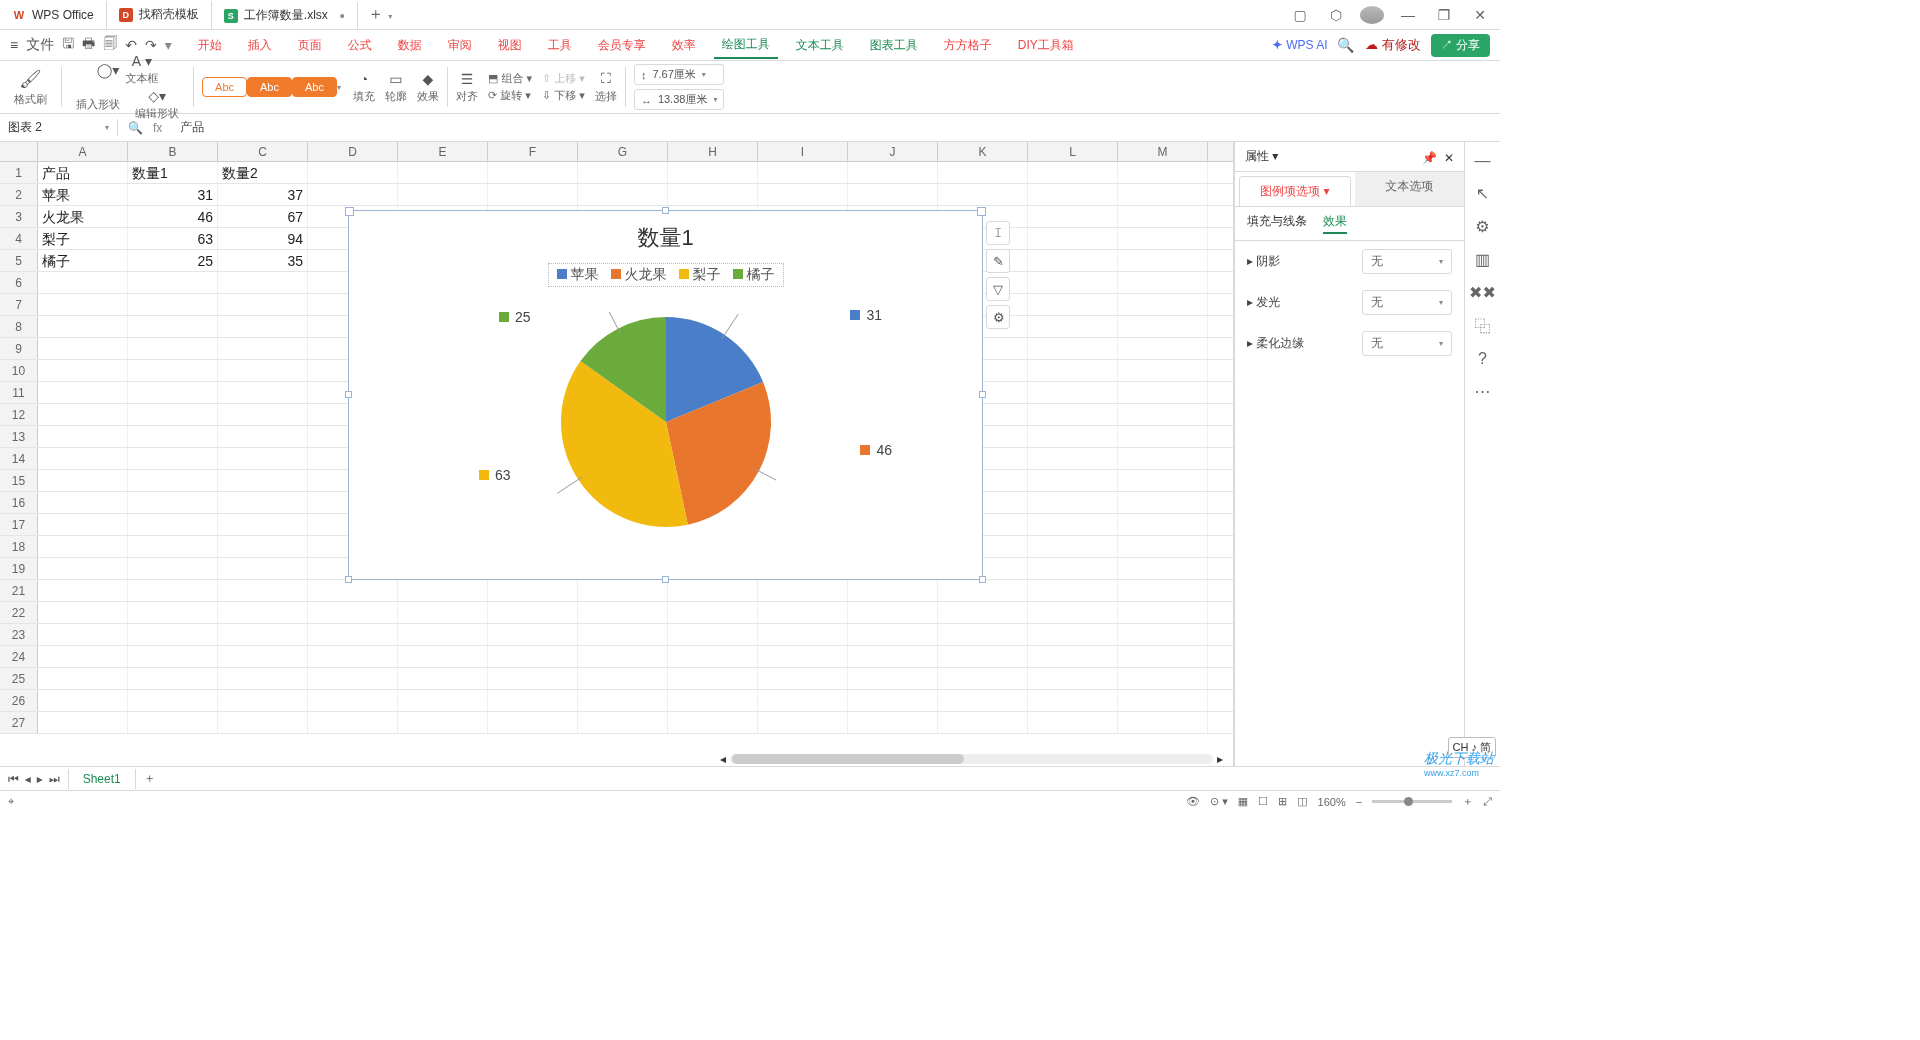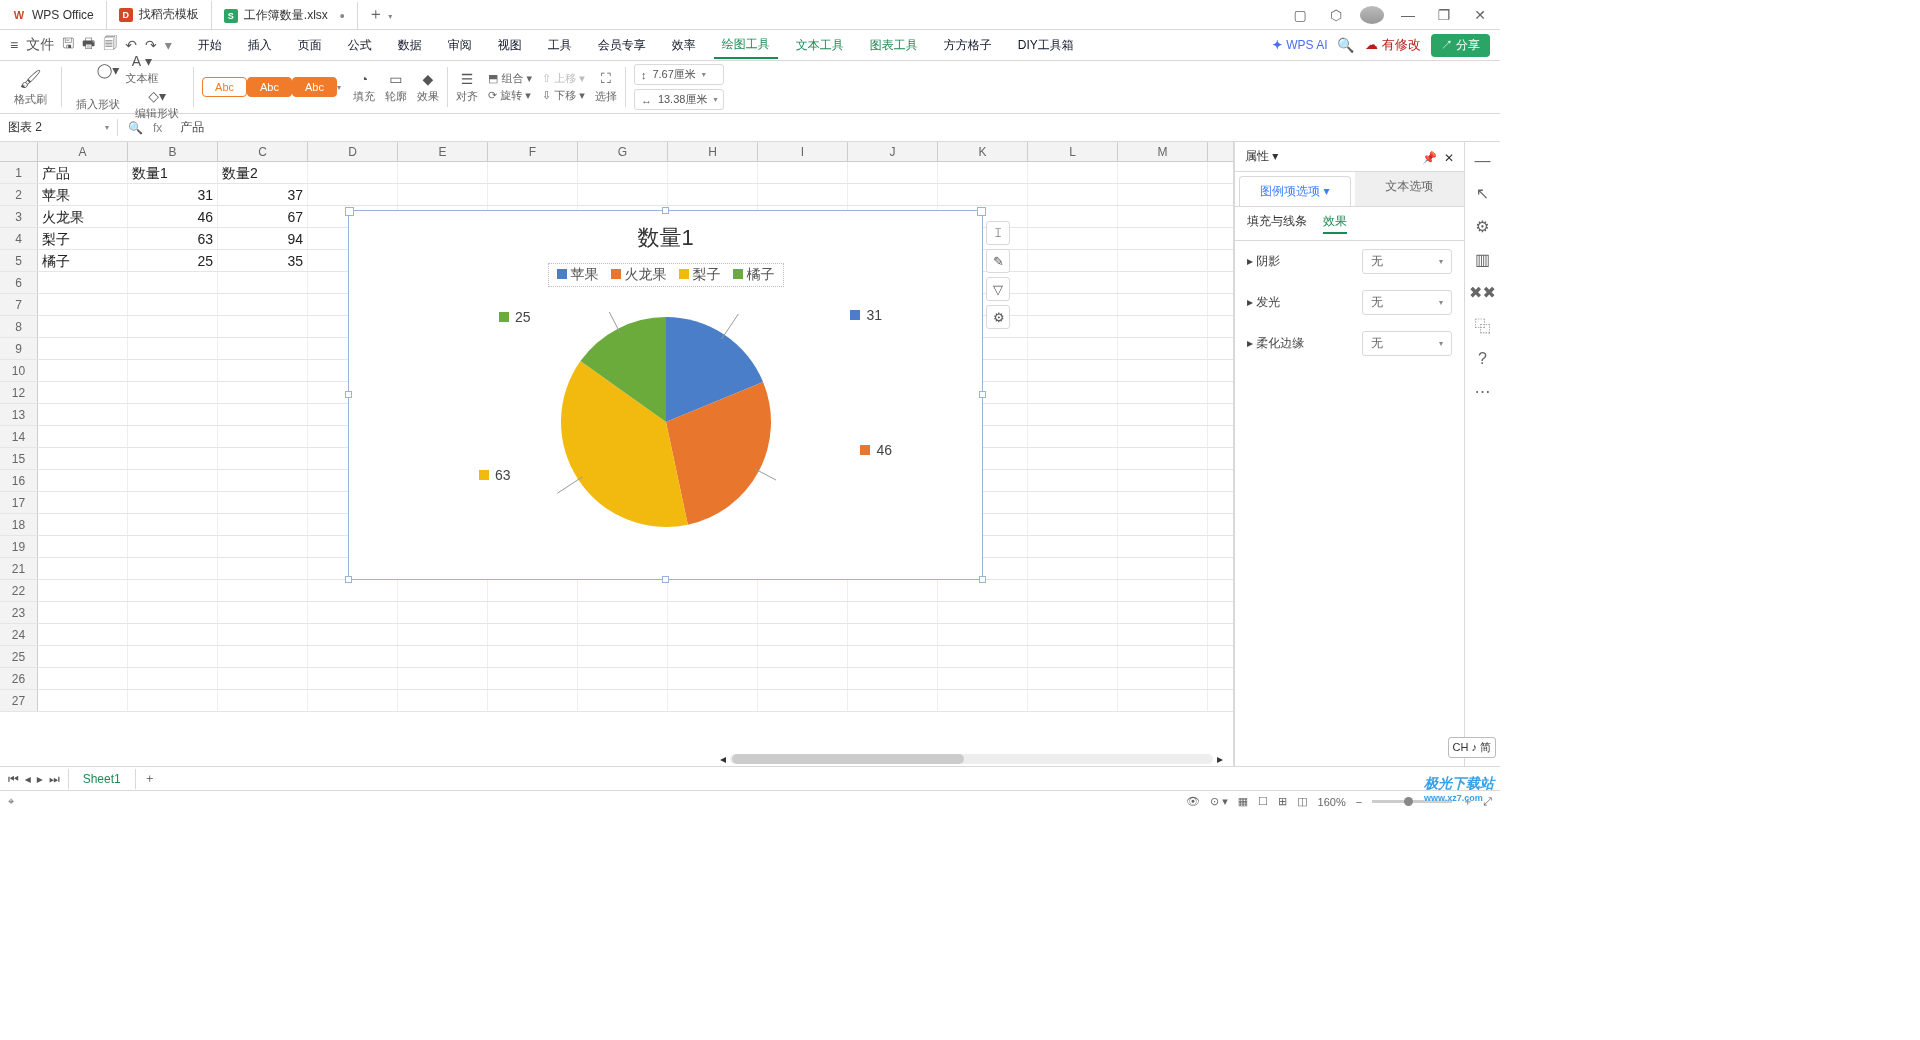--- a/index.html
+++ b/index.html
@@ -24,21 +24,21 @@
   .ttab-close{margin-left:6px;color:#888;font-size:14px;}
   .ttab-add{padding:0 10px;color:#666;font-size:16px;}
   .title-right{margin-left:auto;display:flex;align-items:center;gap:12px;padding-right:8px;color:#666;}
   .title-right span{width:24px;text-align:center;font-size:14px;}
   .avatar{width:18px;height:18px;border-radius:50%;background:linear-gradient(#bbb,#999);}
   
   .menubar{display:flex;align-items:center;height:30px;padding:0 10px;gap:4px;}
   .qa{display:flex;align-items:center;gap:8px;padding-right:14px;color:#555;}
   .qa span{font-size:14px;}
   .menu{display:flex;gap:10px;align-items:center;}
-  .menu-item{padding:4px 8px;color:#0f172a;}
+  .menu-item{padding:4px 8px;color:#ef4444;}
   .menu-item.green{color:#1c8a53;border-bottom:2px solid #1c8a53;font-weight:500;}
   .menu-right{margin-left:auto;display:flex;align-items:center;gap:10px;}
   .btn-share{background:var(--green);color:#fff;padding:3px 10px;border-radius:4px;font-size:12px;}
   .wpsai{color:#4a6cf7;font-size:12px;display:flex;gap:4px;align-items:center;}
   .logo-ai{color:#4a6cf7;font-weight:bold;}
   .search-icon{font-size:14px;color:#666;}
   .cloud{font-size:13px;color:#b91c1c;}
   
   .ribbon{display:flex;align-items:center;height:54px;border-top:1px solid var(--border);border-bottom:1px solid var(--border);padding:2px 8px;gap:4px;background:#fff;}
   .rgroup{display:flex;flex-direction:column;align-items:center;padding:0 6px;gap:2px;font-size:11px;color:#555;}
@@ -82,38 +82,38 @@
   .chart-side button{width:24px;height:24px;border:1px solid var(--border);background:#fff;border-radius:3px;font-size:13px;color:#555;}
   .pie-wrap{position:relative;width:100%;height:270px;}
   svg.pie{position:absolute;left:50%;top:50%;transform:translate(-50%,-50%);}
   .dlabel{position:absolute;font-size:14px;color:#444;display:flex;align-items:center;gap:6px;}
   .dlabel .sw{width:10px;height:10px;display:inline-block;}
   
   .right-panel{width:230px;border-left:1px solid var(--border);display:flex;flex-direction:column;}
   .rp-hdr{display:flex;align-items:flex-end;justify-content:space-between;padding:6px 10px;border-bottom:1px solid var(--border);font-size:12px;}
   .rp-tabs{display:flex;border-bottom:1px solid var(--border);}
   .rp-tab{flex:1;text-align:center;padding:6px 0;font-size:12px;color:#666;}
-  .rp-tab.active{background:#fff;border:1px solid var(--border);border-bottom:none;border-radius:4px 4px 0 0;color:#3b82f6;margin:4px 4px 0 4px;}
+  .rp-tab.active{background:#fff;border:1px solid var(--border);border-bottom:none;border-radius:4px 4px 0 0;color:#ef4444;margin:4px 4px 0 4px;}
   .rp-tab.inactive{background:#efefef;}
   .rp-sub{display:flex;gap:16px;padding:6px 12px;font-size:12px;border-bottom:1px solid var(--border);}
   .rp-sub .act{color:#1c8a53;border-bottom:2px solid #1c8a53;padding-bottom:2px;}
   .rp-row{display:flex;align-items:center;justify-content:space-between;padding:8px 12px;font-size:12px;color:#444;}
   .rp-select{border:1px solid var(--border);padding:3px 8px;border-radius:3px;min-width:90px;display:flex;justify-content:space-between;align-items:center;color:#666;}
   .side-icons{width:36px;border-left:1px solid var(--border);display:flex;flex-direction:column;align-items:center;gap:14px;padding-top:10px;color:#666;font-size:16px;}
   
   .sheetbar{display:flex;align-items:center;height:24px;border-top:1px solid var(--border);font-size:12px;color:#555;}
   .sheetnav{display:flex;gap:6px;padding:0 8px;}
   .sheet-tab{padding:3px 14px;border-right:1px solid var(--border);border-left:1px solid var(--border);background:#fff;color:#1c8a53;}
   .sheet-add{padding:0 8px;}
   
   .status{display:flex;align-items:center;height:22px;border-top:1px solid var(--border);font-size:11px;color:#666;padding:0 8px;gap:10px;}
   .status .right{margin-left:auto;display:flex;align-items:center;gap:10px;}
   .zoom-slider{width:80px;height:3px;background:#ccc;position:relative;}
   .zoom-slider::after{content:"";position:absolute;left:40%;top:-3px;width:9px;height:9px;border-radius:50%;background:#888;}
-  .watermark{position:absolute;right:6px;bottom:9px;font-size:14px;color:#39a0e8;font-style:italic;font-weight:bold;text-shadow:0 0 2px #fff;}
+  .watermark{position:absolute;right:6px;bottom:34px;font-size:14px;color:#39a0e8;font-style:italic;font-weight:normal;text-shadow:0 0 2px #fff;}
   .watermark small{display:block;font-size:9px;color:#39a0e8;font-style:normal;}
   .ime{position:absolute;right:4px;bottom:54px;border:1px solid #bbb;background:#fff;padding:2px 4px;font-size:11px;border-radius:3px;}
   .hscroll{position:absolute;left:720px;right:10px;bottom:0;height:14px;display:flex;align-items:center;gap:4px;}
   .hscroll .track{flex:1;height:10px;background:#eee;border-radius:5px;position:relative;}
   .hscroll .thumb{position:absolute;left:2px;width:48%;height:10px;background:#ccc;border-radius:5px;}
 </style>
 </head>
 <body>
 
 <div class="titlebar">
@@ -429,20 +429,36 @@
           <div class="cell r"></div>
           <div class="cell r"></div>
           <div class="cell r"></div>
           <div class="cell r"></div>
           <div class="cell r"></div>
           <div class="cell r"></div>
           <div class="cell r"></div>
         </div>
         <div class="row">
           <div class="rowhdr">10</div>
+          <div class="cell"></div>
+          <div class="cell r"></div>
+          <div class="cell r"></div>
+          <div class="cell r"></div>
+          <div class="cell r"></div>
+          <div class="cell r"></div>
+          <div class="cell r"></div>
+          <div class="cell r"></div>
+          <div class="cell r"></div>
+          <div class="cell r"></div>
+          <div class="cell r"></div>
+          <div class="cell r"></div>
+          <div class="cell r"></div>
+        </div>
+        <div class="row">
+          <div class="rowhdr">11</div>
           <div class="cell"></div>
           <div class="cell r"></div>
           <div class="cell r"></div>
           <div class="cell r"></div>
           <div class="cell r"></div>
           <div class="cell r"></div>
           <div class="cell r"></div>
           <div class="cell r"></div>
           <div class="cell r"></div>
           <div class="cell r"></div>

